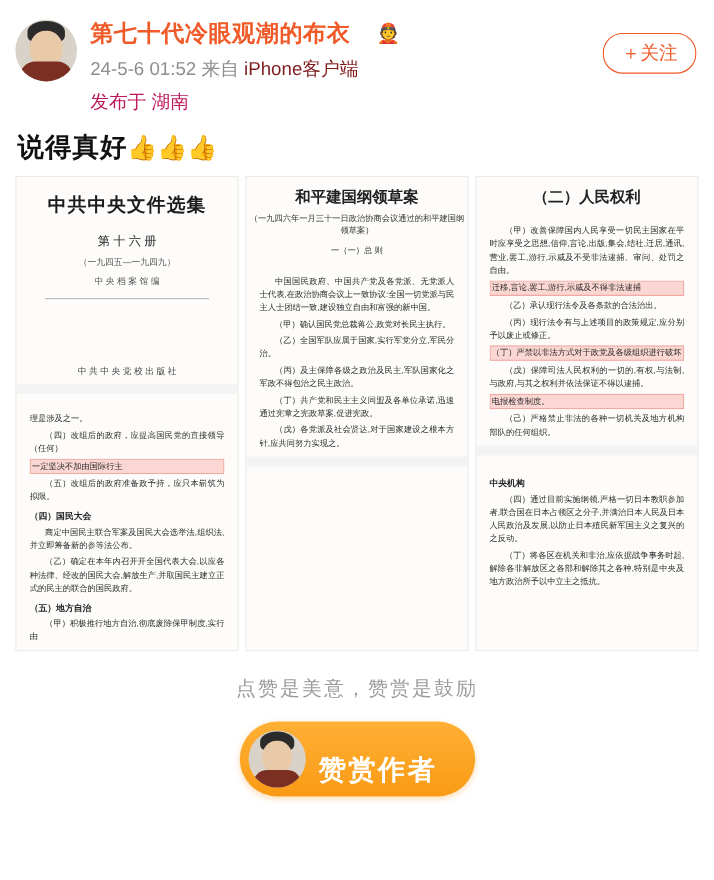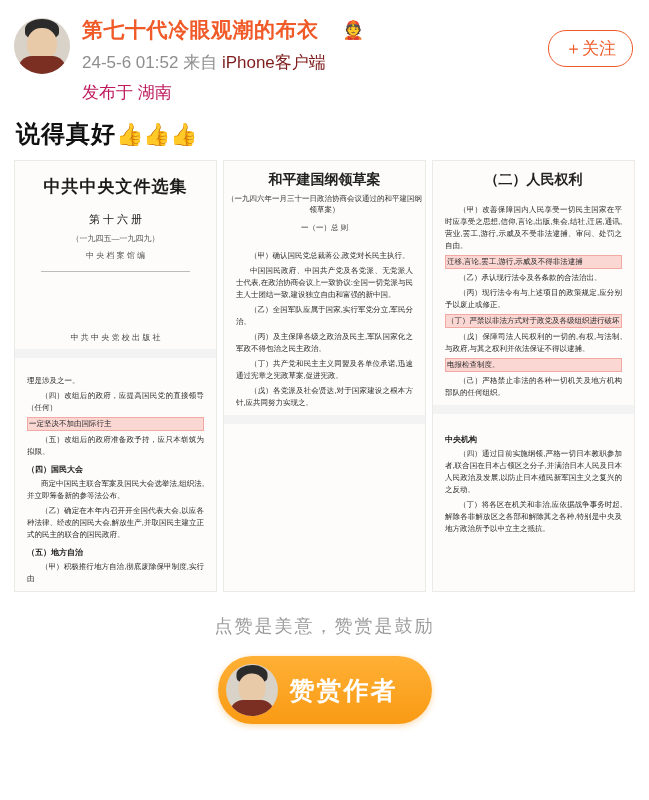--- a/index.html
+++ b/index.html
@@ -219,21 +219,21 @@
     margin-top: 22px;
     letter-spacing: 2px;
   }
   .reward-wrap {
     display: flex;
     justify-content: center;
     margin-top: 18px;
   }
   .reward-btn {
     display: flex;
-    align-items: center;
+    align-items: flex-end;
     gap: 12px;
     background: linear-gradient(180deg, #ffb036 0%, #f99a14 100%);
     border-radius: 34px;
     padding: 8px 34px 8px 8px;
     cursor: pointer;
     box-shadow: 0 2px 6px rgba(240,150,20,0.35);
   }
   .reward-avatar {
     width: 52px;
     height: 52px;
@@ -322,22 +322,22 @@
       <div class="section-head">（五）地方自治</div>
       <div class="para indent"><span>（甲）积极推行地方自治,彻底废除保甲制度,实行由</span></div>
     </div>
   </div>
 
   <div class="doc-col tall">
     <div class="doc-col-title">和平建国纲领草案</div>
     <div class="doc-col-sub">（一九四六年一月三十一日政治协商会议通过的和平建国纲领草案）</div>
     <div class="doc-col-sub">一（一）总 则</div>
     <div class="doc-lines">
+      <div class="para indent">中国国民政府、中国共产党及各党派、无党派人士代表,在政治协商会议上一致协议:全国一切党派与民主人士团结一致,建设独立自由和富强的新中国。</div>
       <div class="para indent">（甲）确认国民党总裁蒋公,政党对长民主执行。</div>
-      <div class="para indent">中国国民政府、中国共产党及各党派、无党派人士代表,在政治协商会议上一致协议:全国一切党派与民主人士团结一致,建设独立自由和富强的新中国。</div>
       <div class="para indent">（乙）全国军队应属于国家,实行军党分立,军民分治。</div>
       <div class="para indent">（丙）及主保障各级之政治及民主,军队国家化之军政不得包治之民主政治。</div>
       <div class="para indent">（丁）共产党和民主主义同盟及各单位承诺,迅速通过宪章之宪政草案,促进宪政。</div>
       <div class="para indent">（戊）各党派及社会贤达,对于国家建设之根本方针,应共同努力实现之。</div>
     </div>
     <div class="doc-divider"></div>
   </div>
 
   <div class="doc-col tall">
     <div class="doc-col-title">（二）人民权利</div>

